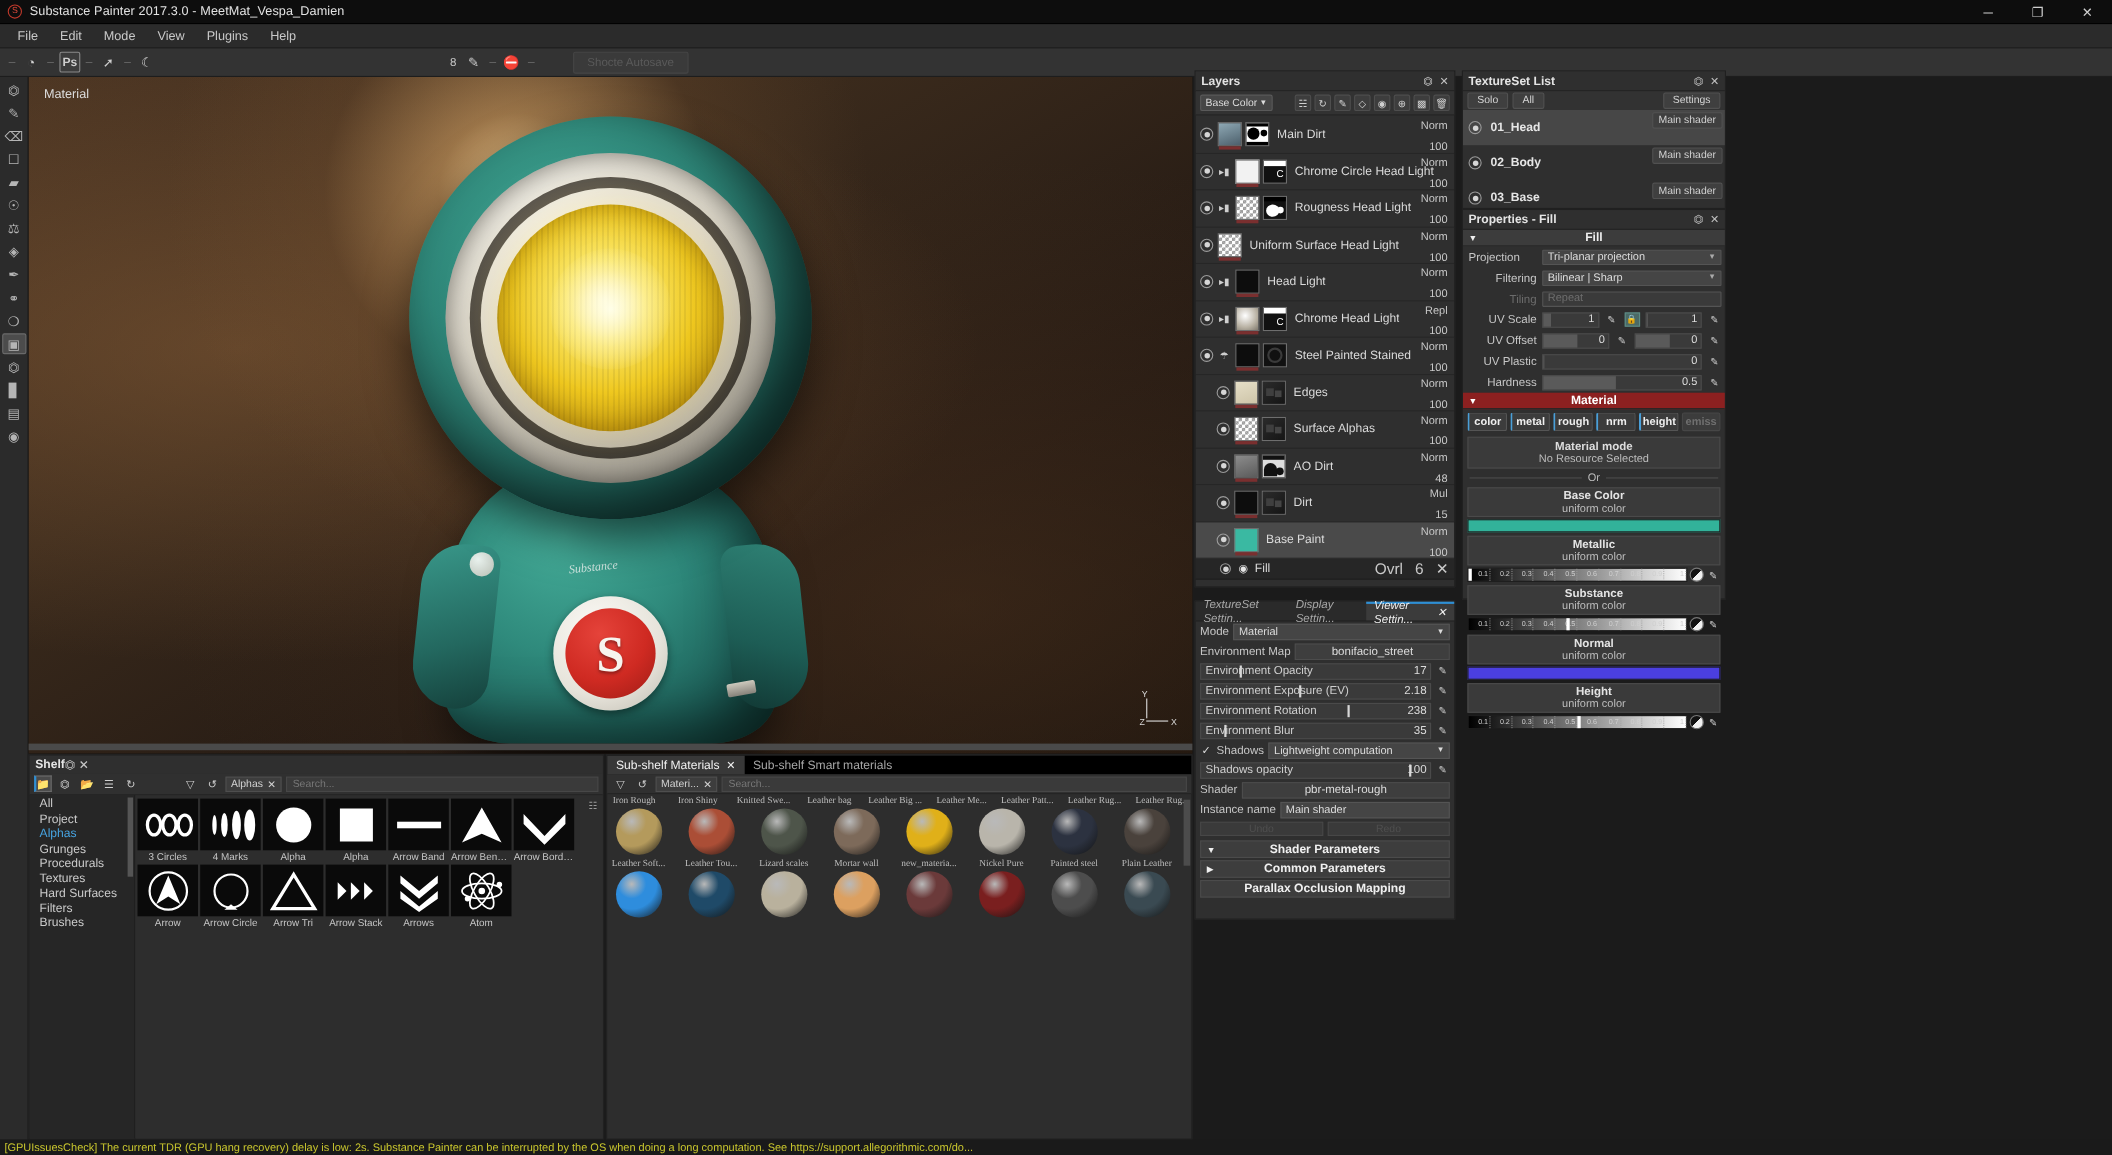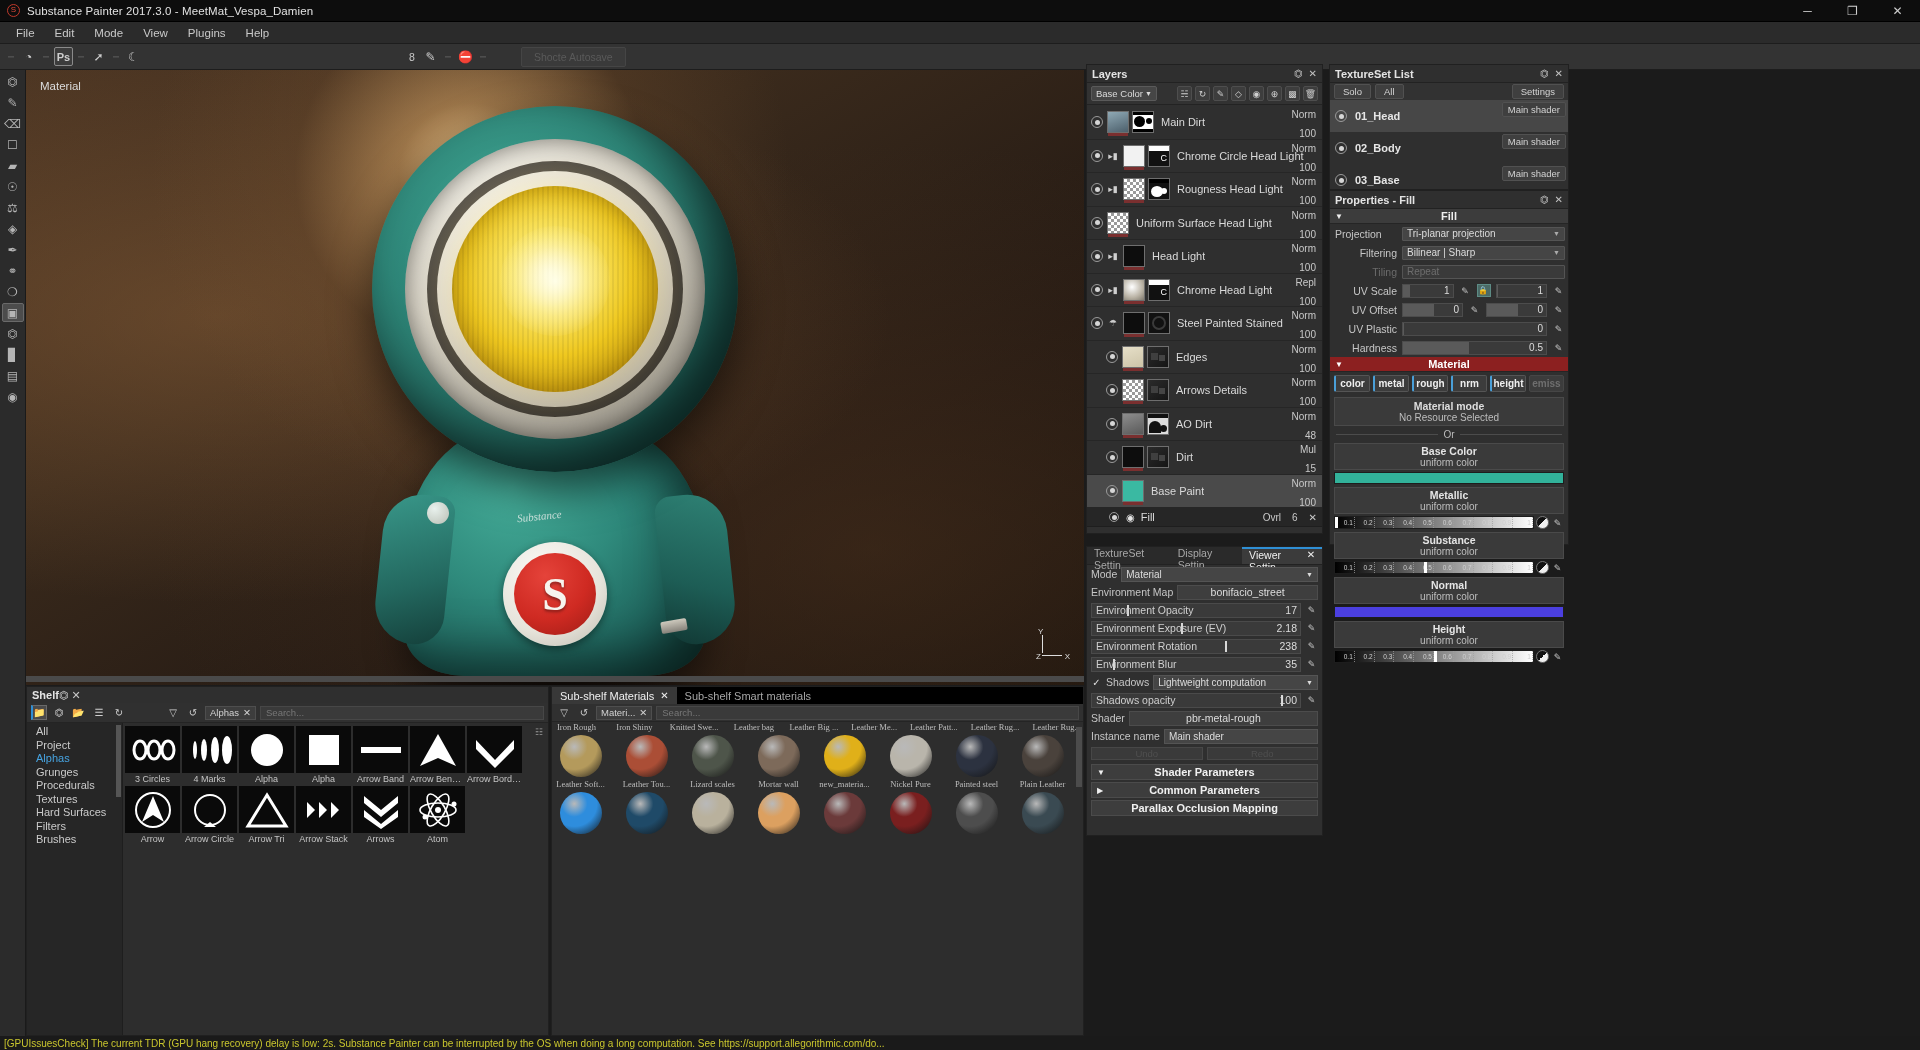--- a/index.html
+++ b/index.html
@@ -165,21 +165,21 @@
     overflow:hidden; text-overflow:ellipsis; }
   .ly-right{ position:absolute; right:6px; top:3px; text-align:right; width:44px; }
   .ly-blend{ color:#c9c9c9; font-size:10px; }
   .ly-op{ color:#c9c9c9; font-size:10px; margin-top:8px; }
   .sublayer{ height:19px; background:#262626; display:flex; align-items:center;
     padding-left:22px; border-bottom:1px solid #1e1e1e; }
   .sublayer .ly-eye{ width:10px; height:10px; }
   .sub-icon{ margin-left:7px; color:#e6e6e6; font-size:10px; }
   .sub-name{ margin-left:6px; color:#dadada; font-size:11px; }
   .sub-meta{ margin-left:auto; display:flex; gap:11px; align-items:center; padding-right:5px;
-    color:#c9c9c9; font-size:10px; }
+    color:#c9c9c9; font-size:14px; }
 
   
   #texset{ left:1329px; top:64px; width:240px; height:126px; background:#2f2f2f; }
   .ts-bar{ height:17px; display:flex; align-items:center; gap:4px; padding:1px 4px; background:#323232; }
   .ts-btn{ background:#3f3f3f; border:1px solid #515151; color:#d4d4d4; font-size:9.5px;
     padding:1px 8px; border-radius:2px; }
   .ts-settings{ margin-left:auto; }
   .ts-row{ height:32px; display:flex; align-items:center; padding-left:5px; position:relative; }
   .ts-row.selected{ background:#474747; }
   .ts-name{ margin-left:8px; font-size:11px; font-weight:bold; color:#e6e6e6; }
@@ -230,21 +230,21 @@
   .gradbar .ticks{ position:absolute; inset:0; display:flex; }
   .gradbar .ticks span{ flex:1; border-right:1px dotted rgba(160,160,160,.75);
     font-size:6.5px; color:#cfcfcf; text-align:right; padding-right:1px; line-height:12px; }
   .gradbar .cursor{ position:absolute; top:0; bottom:0; width:3px; background:#fff; }
   .halfcirc{ width:13px; height:13px; border-radius:50%; flex:0 0 auto;
     background:linear-gradient(135deg,#111 0 50%, #f0f0f0 50% 100%); border:1px solid #777; }
 
   
   #viewset{ left:1086px; top:546px; width:237px; height:290px; background:#2f2f2f; }
   .vtabs{ height:18px; display:flex; background:#2a2a2a; border-bottom:1px solid #222; }
-  .vtab{ padding:0 7px; display:flex; font-size:10.5px; color:#a8a8a8; }
+  .vtab{ padding:0 7px; display:flex; align-items:center; font-size:10.5px; color:#a8a8a8;font-style:italic; }
   .vtab.active{ background:#3b3b3b; color:#f0f0f0; border-top:2px solid #2f8fd4; }
   .vtab .x{ margin-left:5px; font-size:10px; }
   .vrow{ height:18px; display:flex; align-items:center; gap:4px; padding:0 4px; }
   .vlabel{ font-size:10.5px; color:#c6c6c6; }
   .vslider{ flex:1; height:15px; background:#3a3a3a; border:1px solid #4a4a4a;
     position:relative; display:flex; align-items:center; padding:0 4px; }
   .vslider .lbl{ font-size:10.5px; color:#cfcfcf; z-index:2; }
   .vslider .mark{ position:absolute; top:1px; bottom:1px; width:2px; background:#d8d8d8; }
   .vslider .num{ position:absolute; right:3px; font-size:10.5px; color:#dcdcdc; z-index:2; }
   .vfield{ flex:1; height:15px; background:#3e3e3e; border:1px solid #4c4c4c;
@@ -565,21 +565,21 @@
         <div class="layer">
           <div class="ly-eye indent"></div>
           <div class="ly-th checker" style="">
             <div class="redbar"></div>
           </div>
           <div class="ly-mask">
             <div style="position:absolute;inset:0;background:linear-gradient(140deg,#2b2b2b,#151515)"></div>
             <div style="position:absolute;left:3px;top:6px;width:7px;height:7px;background:#3f3f3f"></div>
             <div style="position:absolute;right:3px;top:8px;width:6px;height:6px;background:#444"></div>
           </div>
-          <div class="ly-name">Arrows Details</div>
+          <div class="ly-name">Surface Alphas</div>
           <div class="ly-right">
             <div class="ly-blend">Norm</div>
             <div class="ly-op">100</div>
           </div>
         </div>
         <div class="layer">
           <div class="ly-eye indent"></div>
           <div class="ly-th" style="background:linear-gradient(160deg,#8d8d8d,#5a5a5a);">
             <div class="redbar"></div>
           </div>

